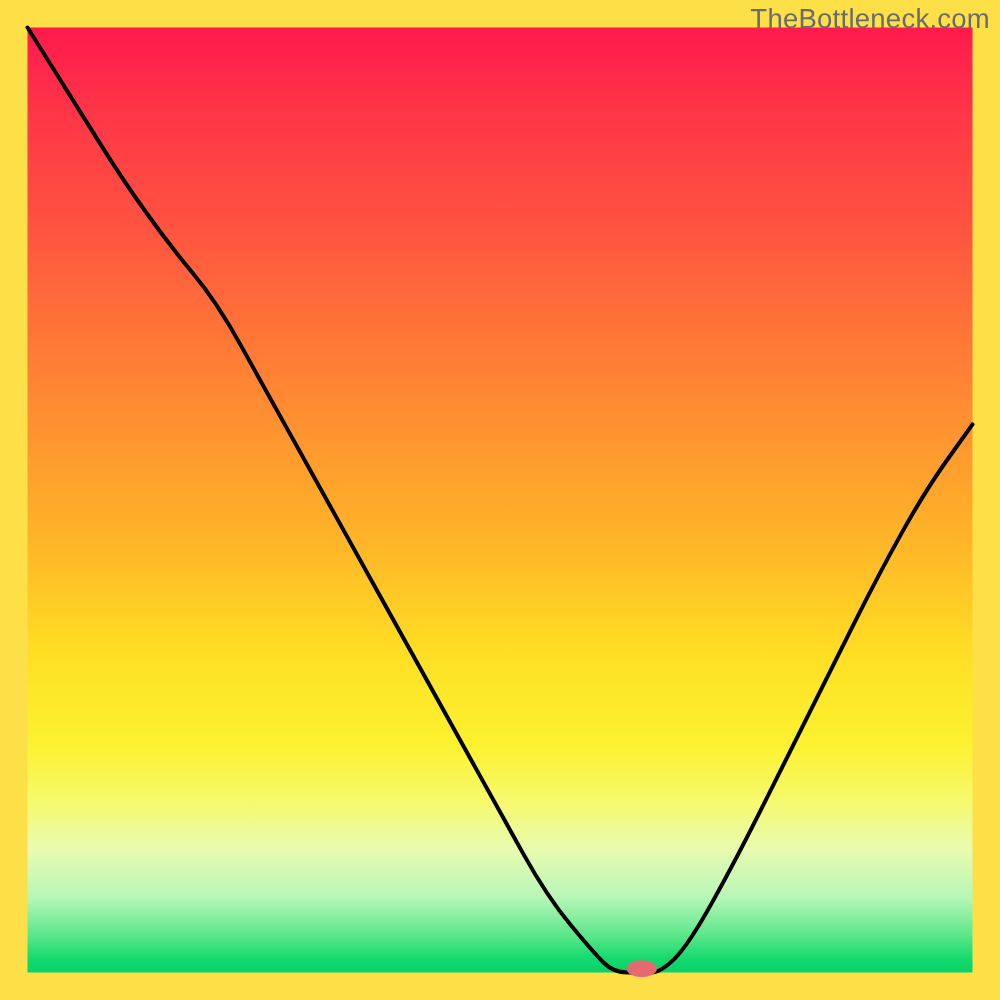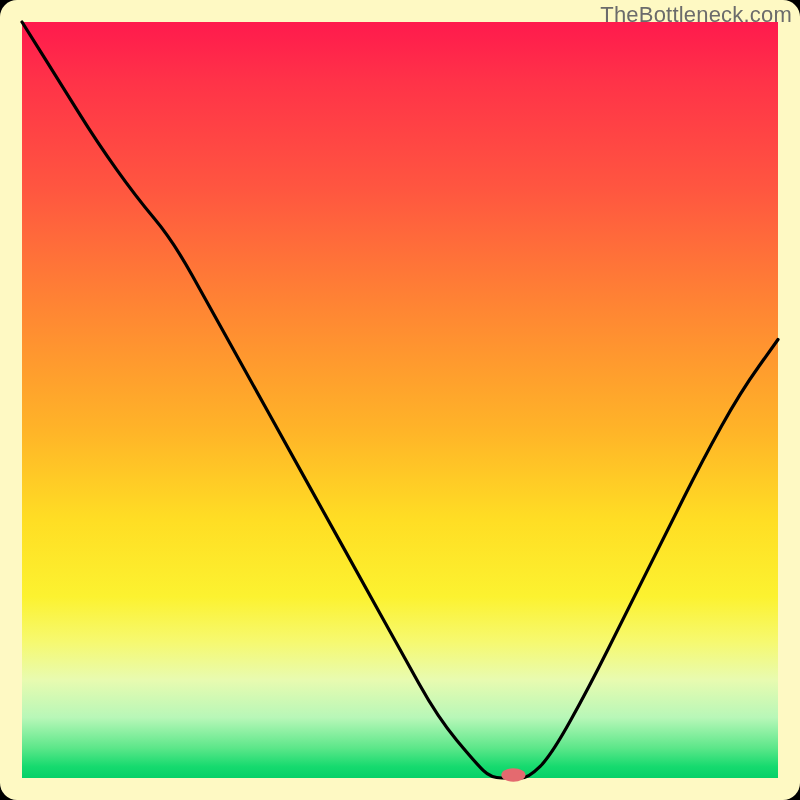--- a/index.html
+++ b/index.html
@@ -10,22 +10,21 @@
     background: #000;
     overflow: hidden;
     font-family: Arial, Helvetica, sans-serif;
   }
   .frame {
     position: absolute;
     left: 0;
     top: 0;
     width: 800px;
     height: 800px;
-    background: #fef9c3;
-    border-radius: 17px;
+    background: #fde047;
   }
   .plot-area {
     position: absolute;
     left: 22px;
     top: 22px;
     width: 756px;
     height: 756px;
     
     background: linear-gradient(
       to bottom,

